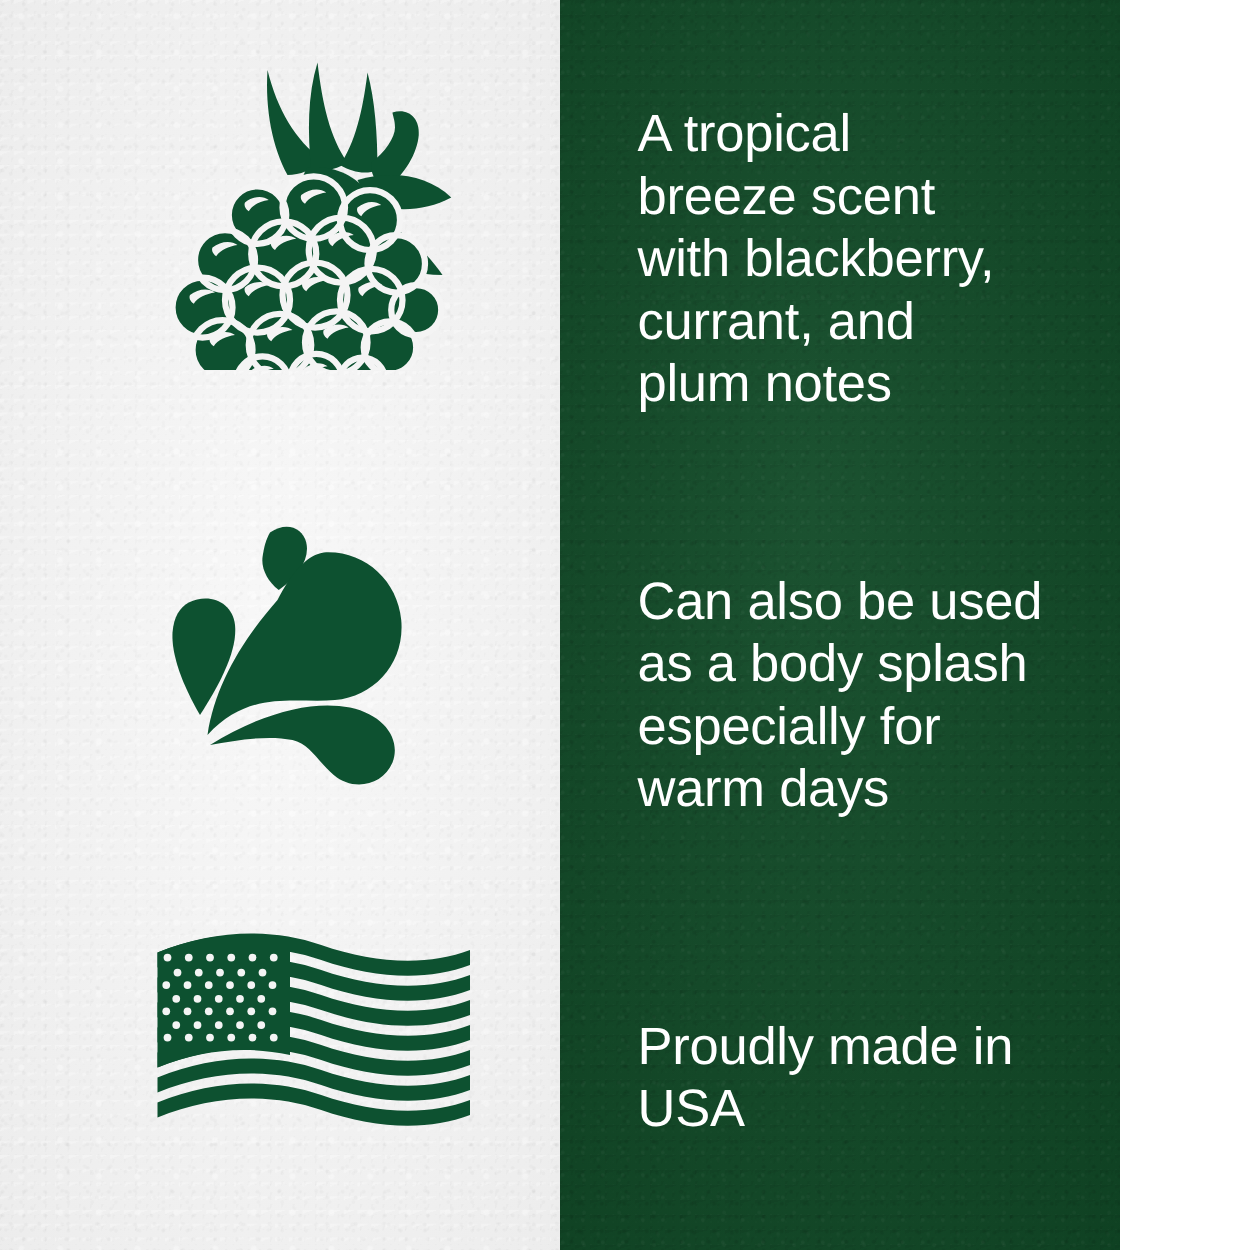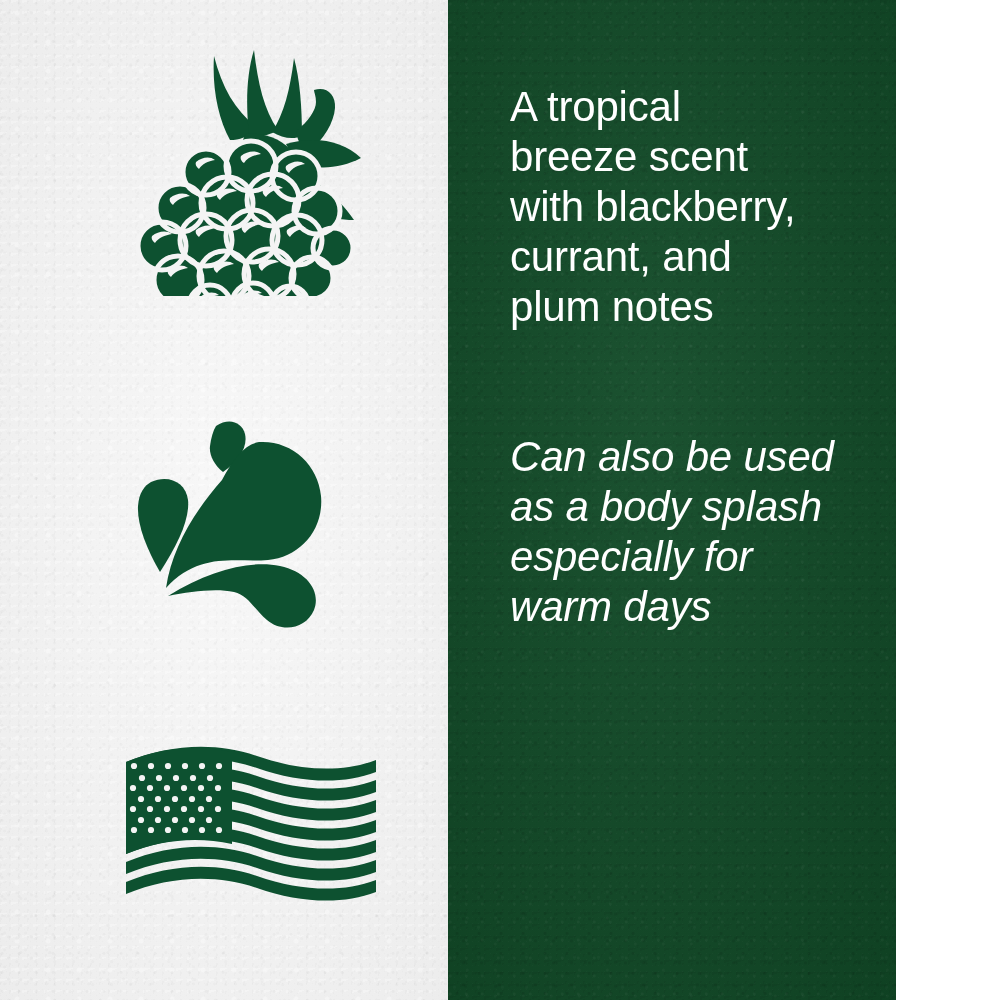--- a/index.html
+++ b/index.html
@@ -106,21 +106,21 @@
     left: 62px;
     right: 10px;
     color: #ffffff;
     font-size: 42px;
     line-height: 50px;
     font-weight: 400;
     letter-spacing: -0.2px;
     white-space: pre-line;
   }
   #text-scent  { top: 82px; }
-  #text-usage  { top: 432px; font-style: italic; }
+  #text-usage  { top: 456px; }
   #text-origin { top: 812px; }
 </style>
 </head>
 <body>
 
 <div id="infographic">
 
   <div class="panel-left">
     <div class="paper-texture"></div>
     <div class="paper-vignette"></div>
@@ -310,15 +310,16 @@
 breeze scent
 with blackberry,
 currant, and
 plum notes</div>
 
     <div class="text-block" id="text-usage">Can also be used
 as a body splash
 especially for
 warm days</div>
 
+    <div class="text-block" id="text-origin">Proudly made in USA</div>
   </div>
 
 </div>
 
 </body></html>

